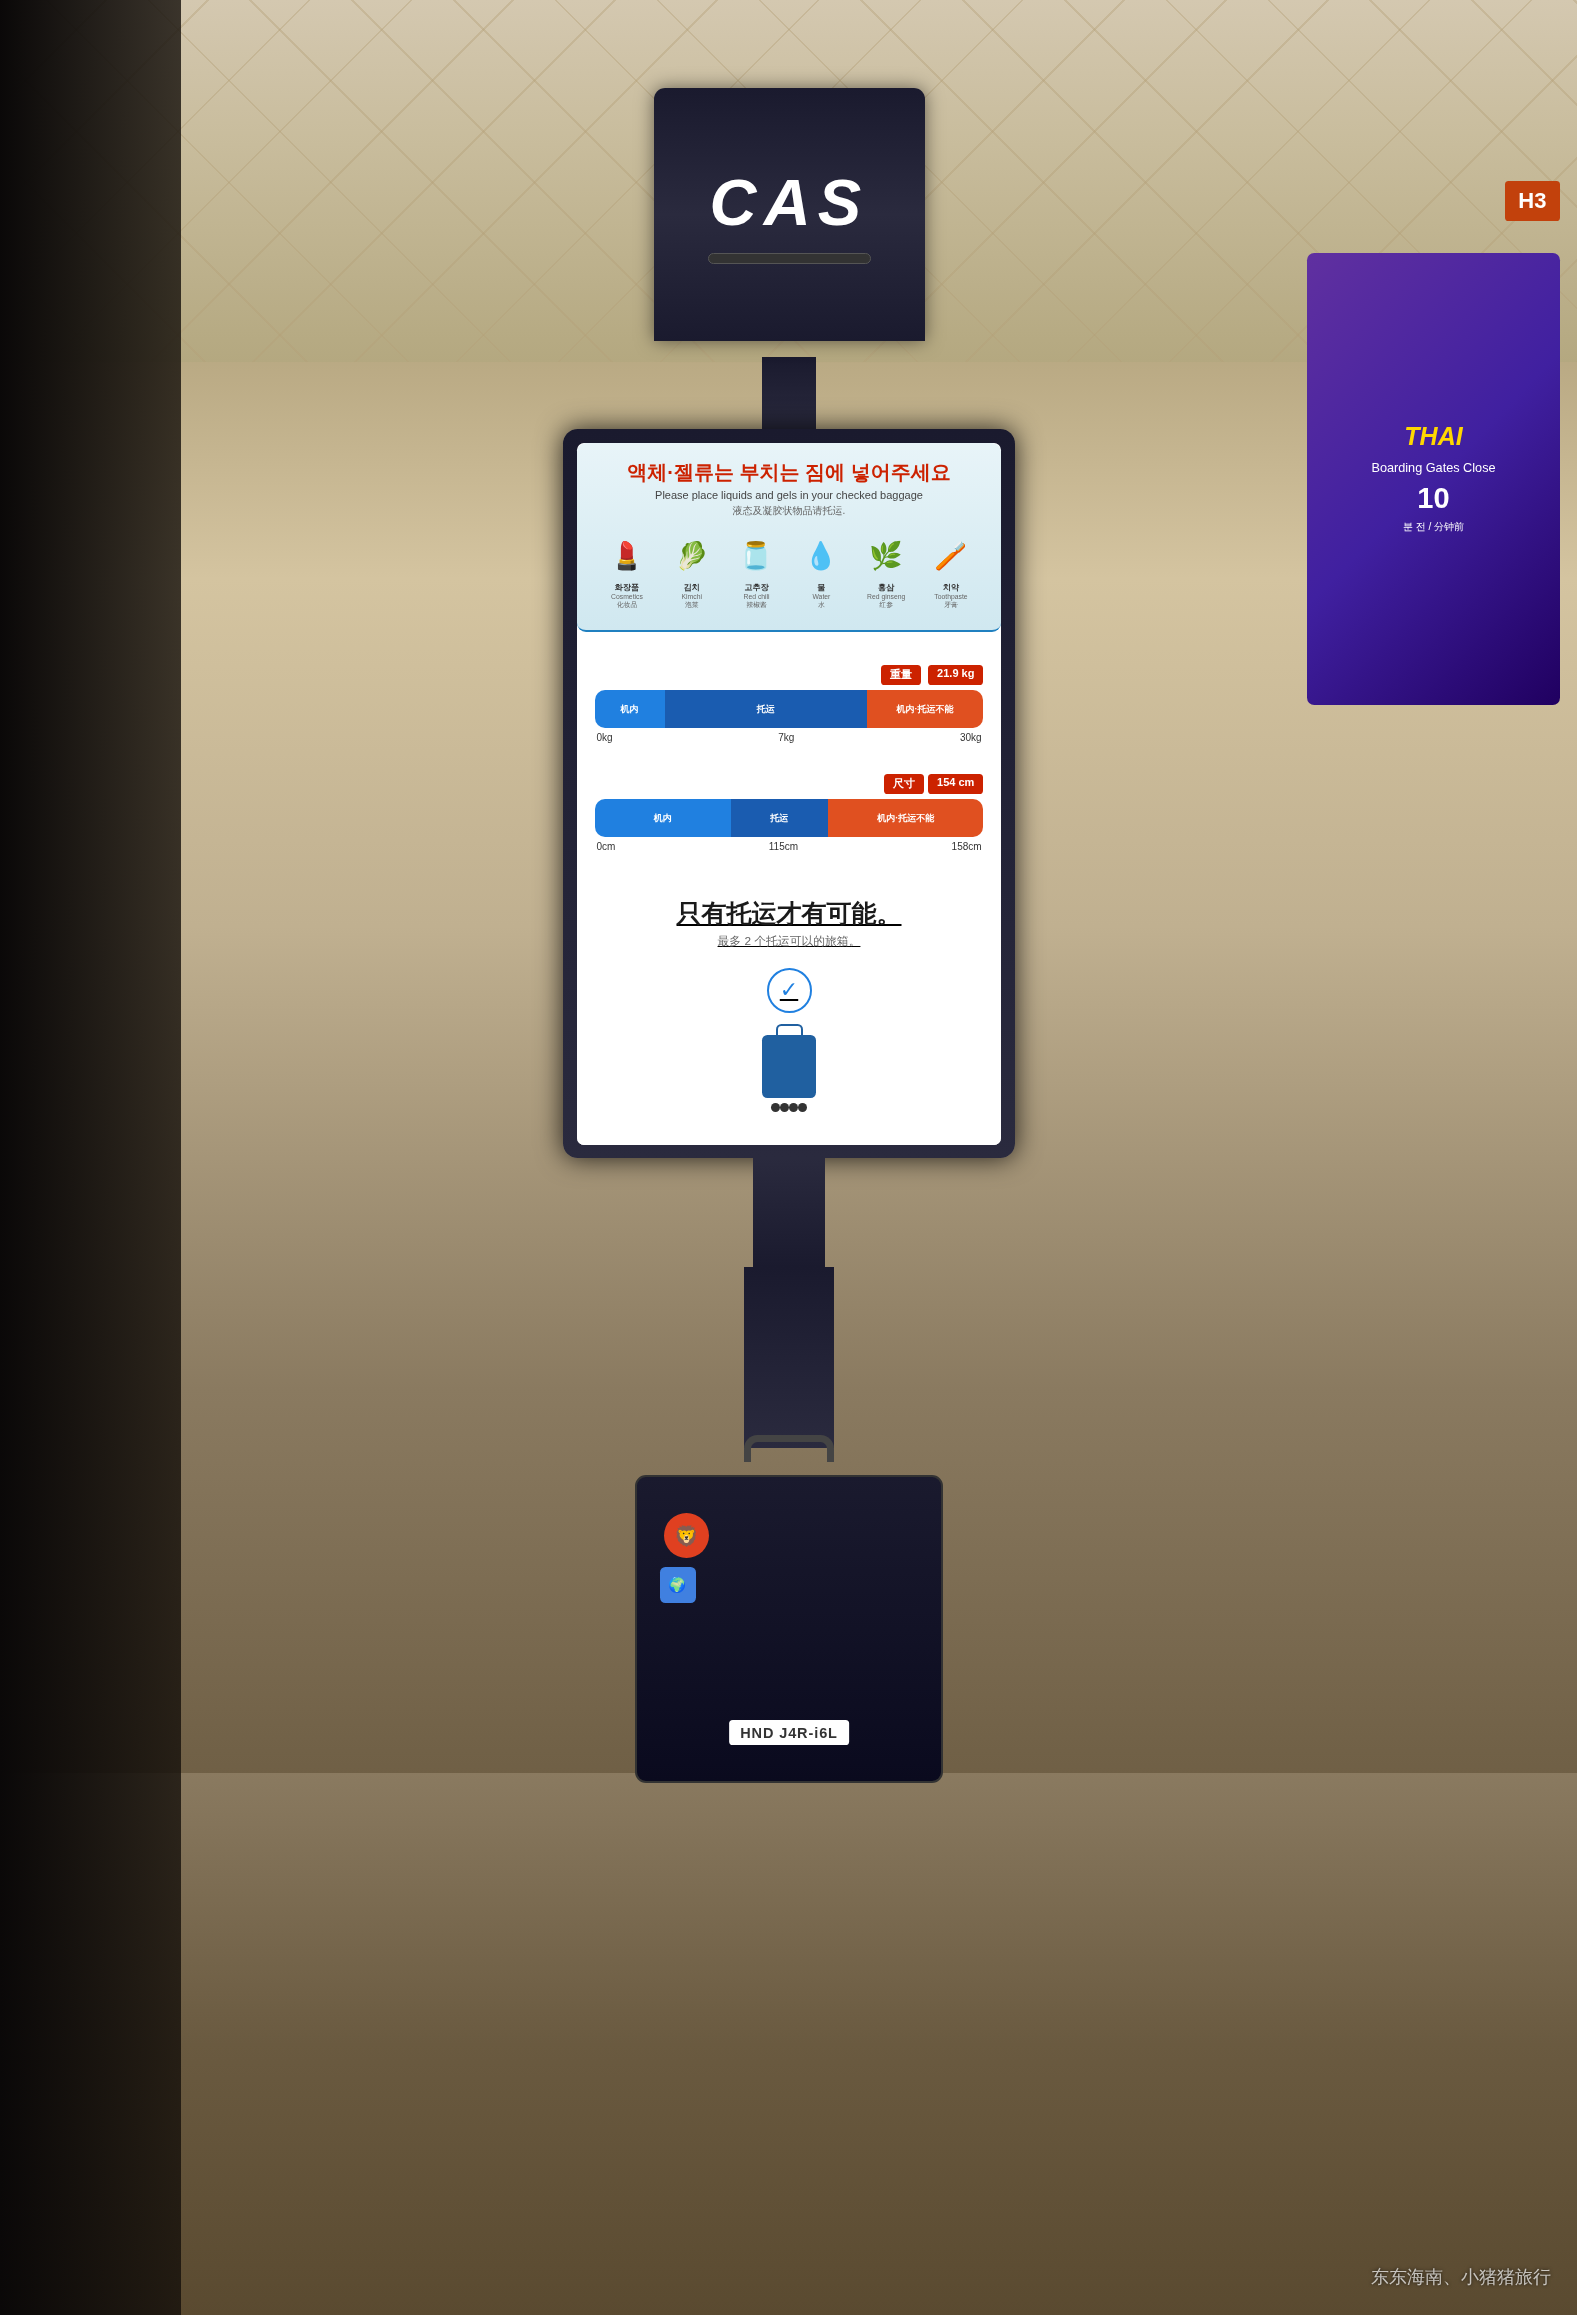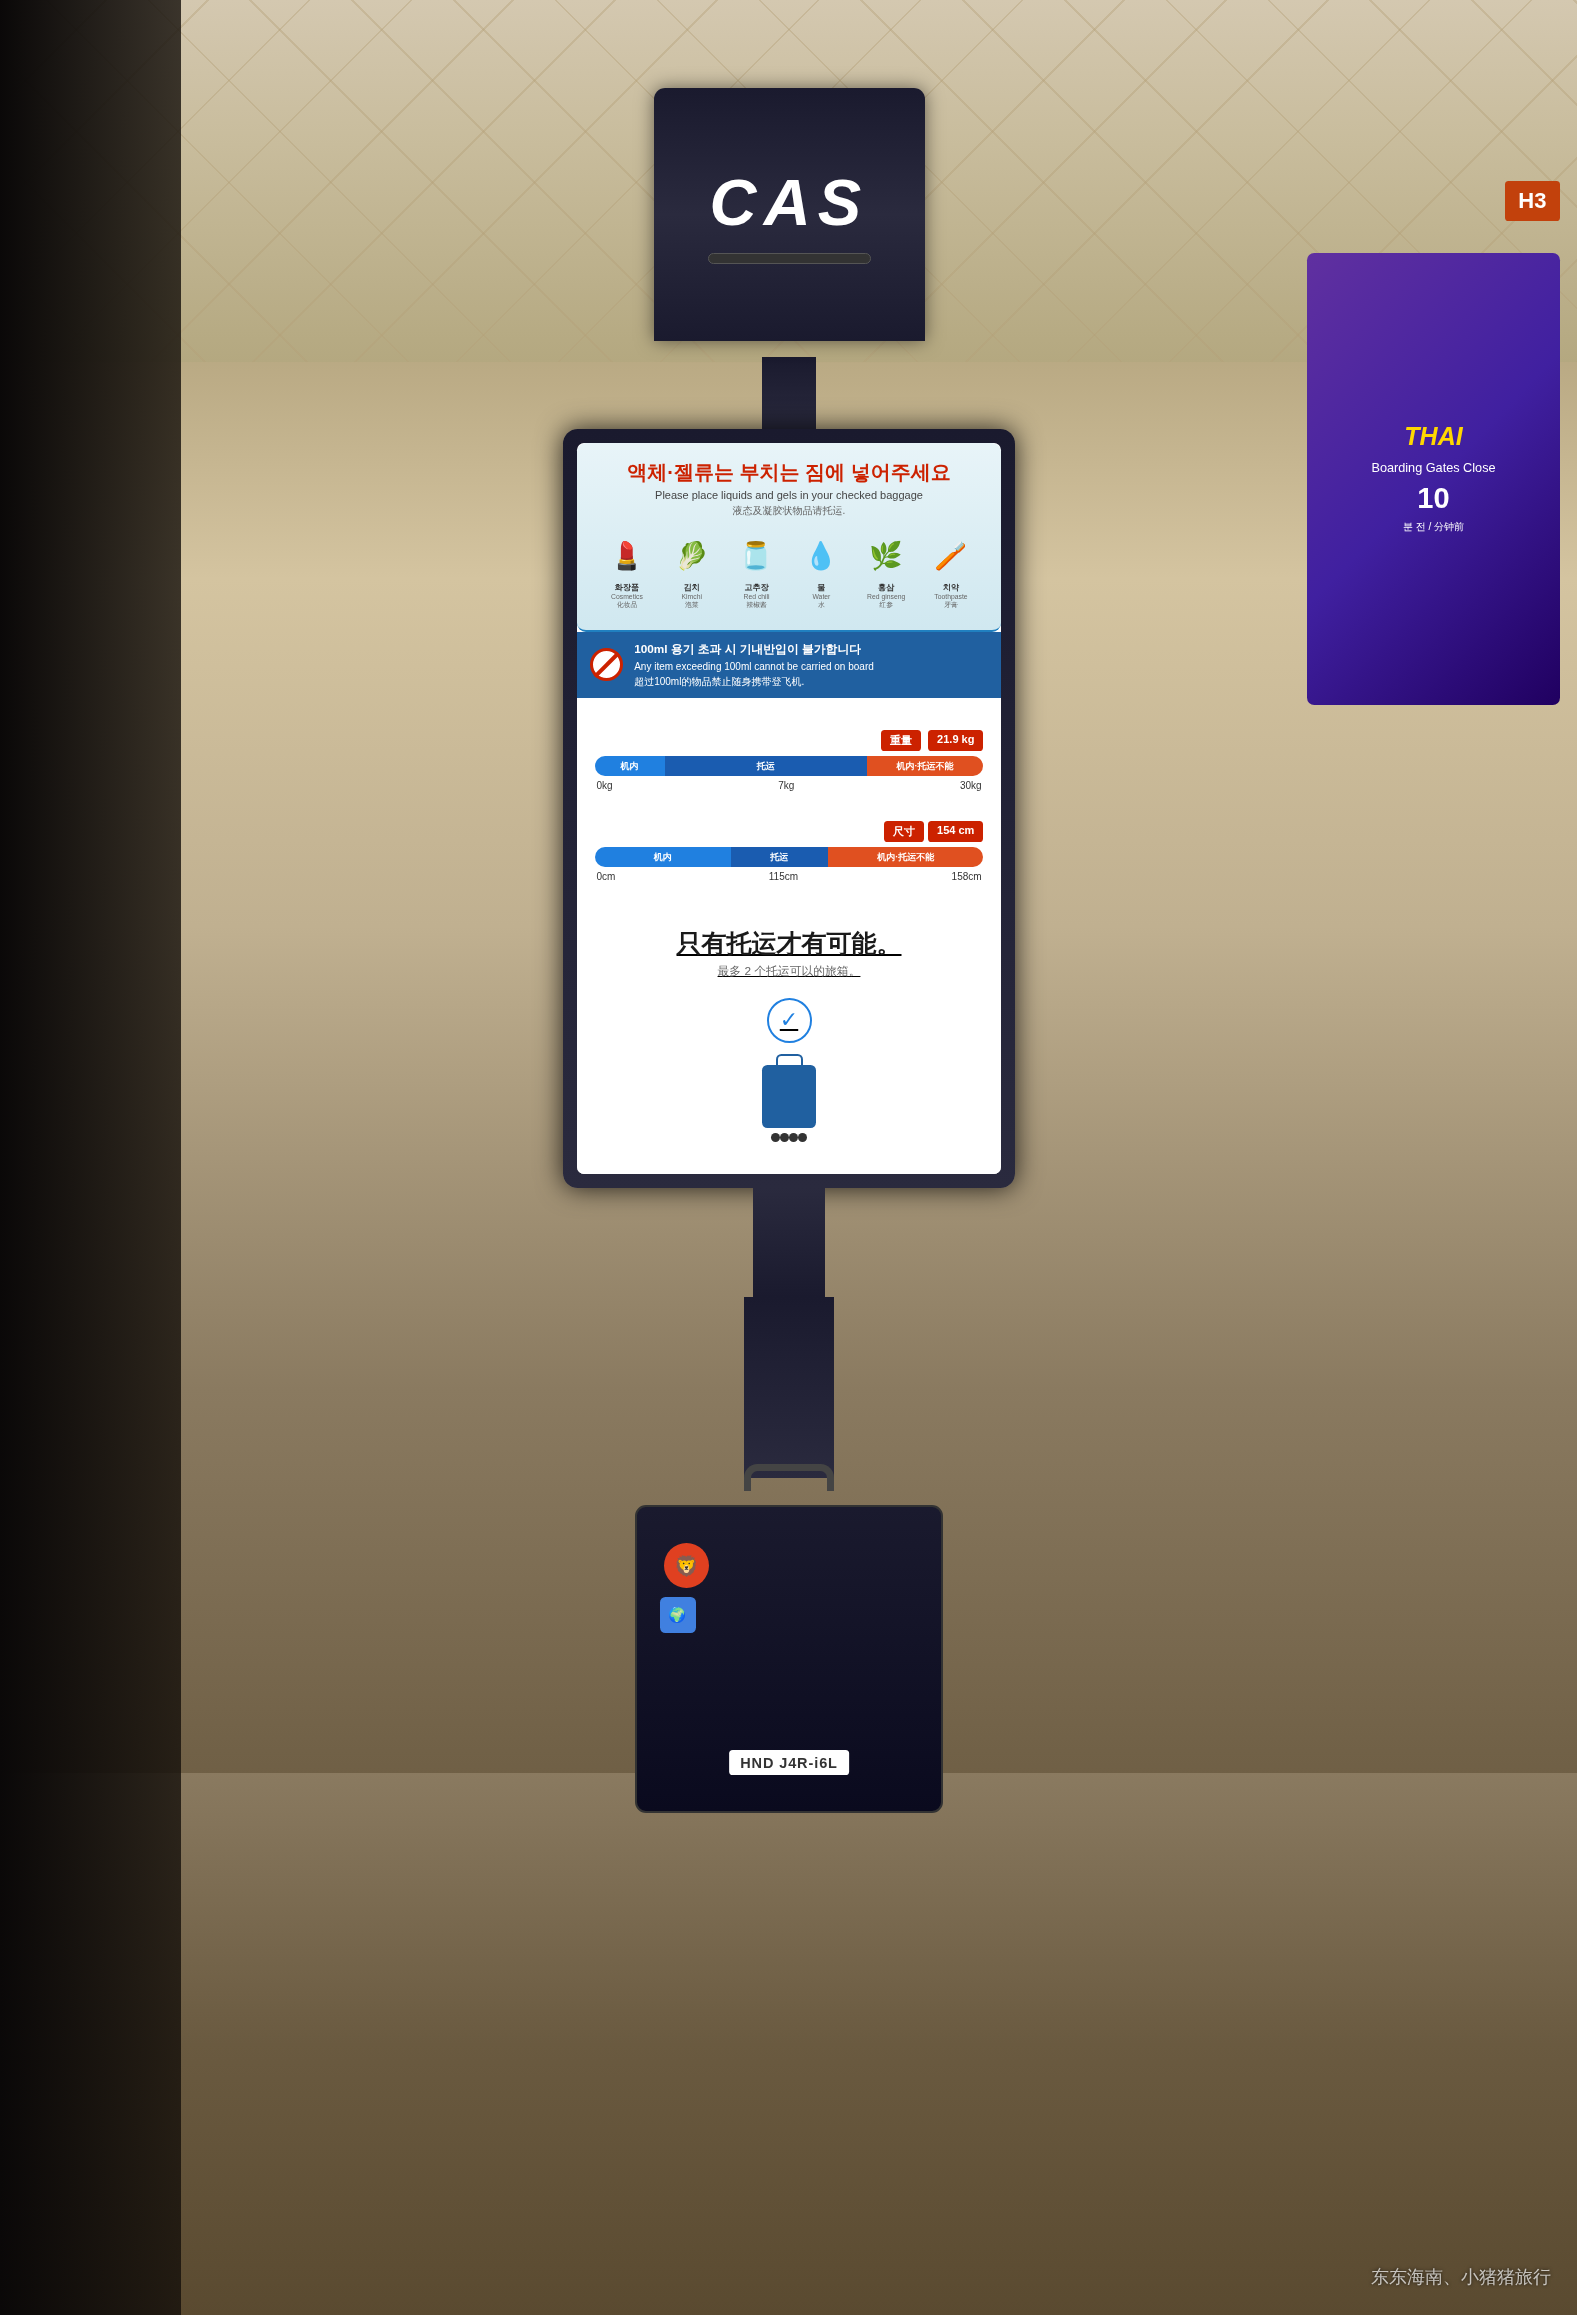--- a/index.html
+++ b/index.html
@@ -287,21 +287,21 @@
       background: white;
     }
 
     
     .measure-row {
       margin-bottom: 12.7px;
     }
 
     .bar-track {
       position: relative;
-      height: 20px;
+      height: 38px;
       border-radius: 10px;
       overflow: hidden;
       margin-bottom: 3.6px;
     }
 
     .weight-bar {
       display: flex;
       height: 100%;
       width: 100%;
     }
@@ -685,28 +685,20 @@
             <div class="item-label-en">Red ginseng<br>红参</div>
           </div>
           <div class="item-icon">
             <div class="item-img">🪥</div>
             <div class="item-label-ko">치약</div>
             <div class="item-label-en">Toothpaste<br>牙膏</div>
           </div>
         </div>
       </div>
 
-      <div class="warning-section">
-        <div class="no-sign"></div>
-        <div class="warning-text">
-          <div class="ko">100ml 용기 초과 시 기내반입이 불가합니다</div>
-          <div>Any item exceeding 100ml cannot be carried on board</div>
-          <div>超过100ml的物品禁止随身携带登飞机.</div>
-        </div>
-      </div>
 
       <div class="measure-section">
 
         <div class="measure-row">
           <div class="bar-container">
             <div style="display:flex;justify-content:flex-end;margin-bottom:5.4px;">
               <span style="background:#cc2200;color:white;font-size:11px;font-weight:bold;padding:2.7px 9px;border-radius:3.6px;margin-right:7.2px;">重量</span>
               <span style="background:#cc2200;color:white;font-size:11px;font-weight:bold;padding:2.7px 9px;border-radius:3.6px;">21.9 kg</span>
             </div>
             <div class="bar-track" style="position:relative;">

